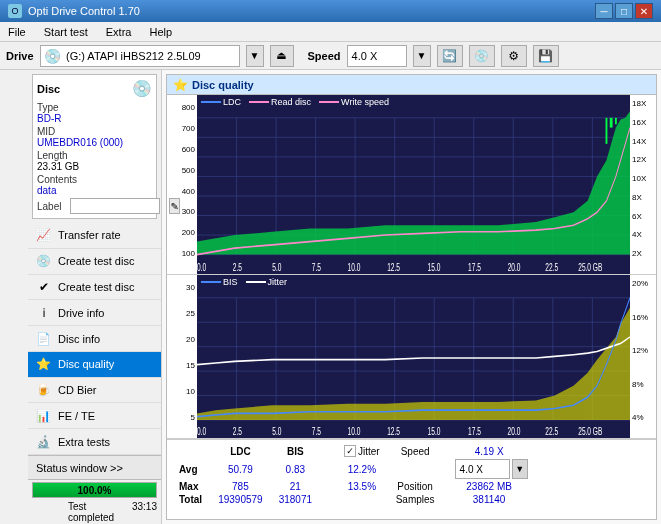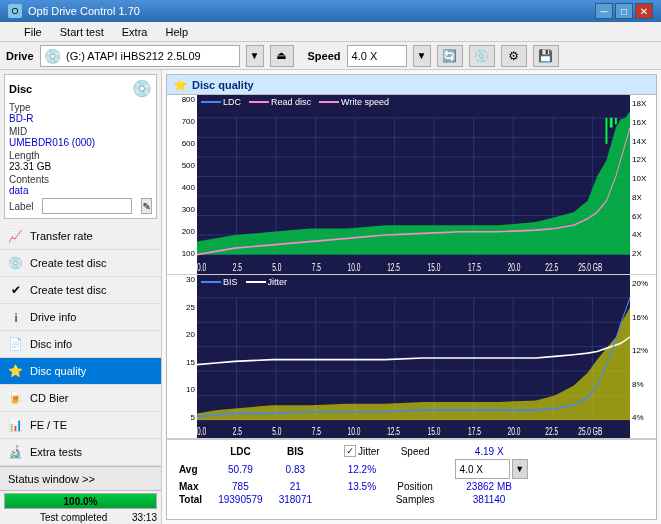--- a/index.html
+++ b/index.html
@@ -21,21 +21,21 @@
     .title-bar-controls { display: flex; gap: 2px; }
     .title-btn { width: 18px; height: 16px; background: #5a9fd4; border: 1px solid #2a5a8c; color: white; font-size: 10px; cursor: pointer; display: flex; align-items: center; justify-content: center; }
     .title-btn:last-child { background: #c0392b; }
 
     
     .menu-bar {
       background: #f0f0f0;
       height: 20px;
       display: flex;
       align-items: center;
-      padding: 0 16px;
+      padding: 0 0;
       border-bottom: 1px solid #ccc;
       gap: 2px;
     }
     .menu-item { padding: 2px 8px; font-size: 11px; cursor: pointer; }
 
     
     .drive-bar {
       background: #f0f0f0;
       height: 28px;
       display: flex;
@@ -70,20 +70,21 @@
       height: calc(524px - 22px - 20px - 28px);
     }
 
     
     .sidebar {
       width: 162px;
       background: #f0f0f0;
       border-right: 1px solid #ccc;
       display: flex;
       flex-direction: column;
+      padding-left: 28px;
     }
 
     
     .disc-panel {
       border: 1px solid #bbb;
       margin: 4px;
       padding: 4px;
       background: white;
       position: relative;
     }
@@ -199,21 +200,21 @@
       display: flex;
       position: relative;
       border-bottom: 1px solid #ccc;
     }
 
     .chart-y-axis {
       width: 30px;
       display: flex;
       flex-direction: column;
       justify-content: space-between;
-      padding: 0 2px 16px 2px;
+      padding: 8px 2px 16px 2px;
       font-size: 8px;
       text-align: right;
     }
     .chart-y-axis-right {
       width: 26px;
       display: flex;
       flex-direction: column;
       justify-content: space-between;
       padding: 4px 2px 16px 2px;
       font-size: 8px;

